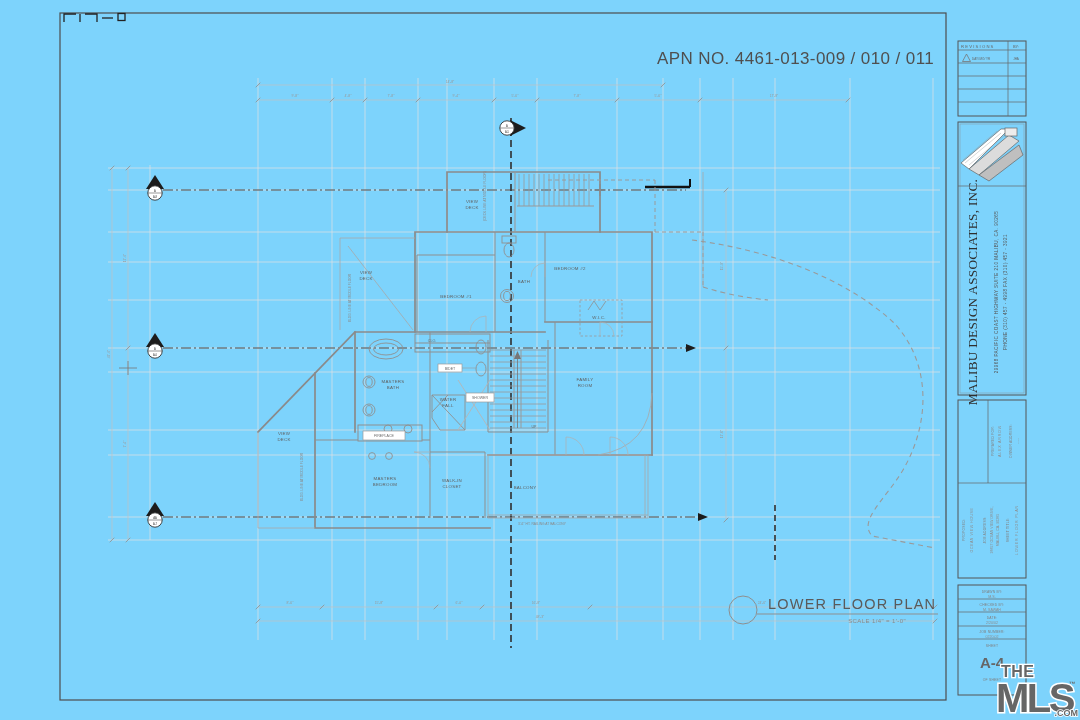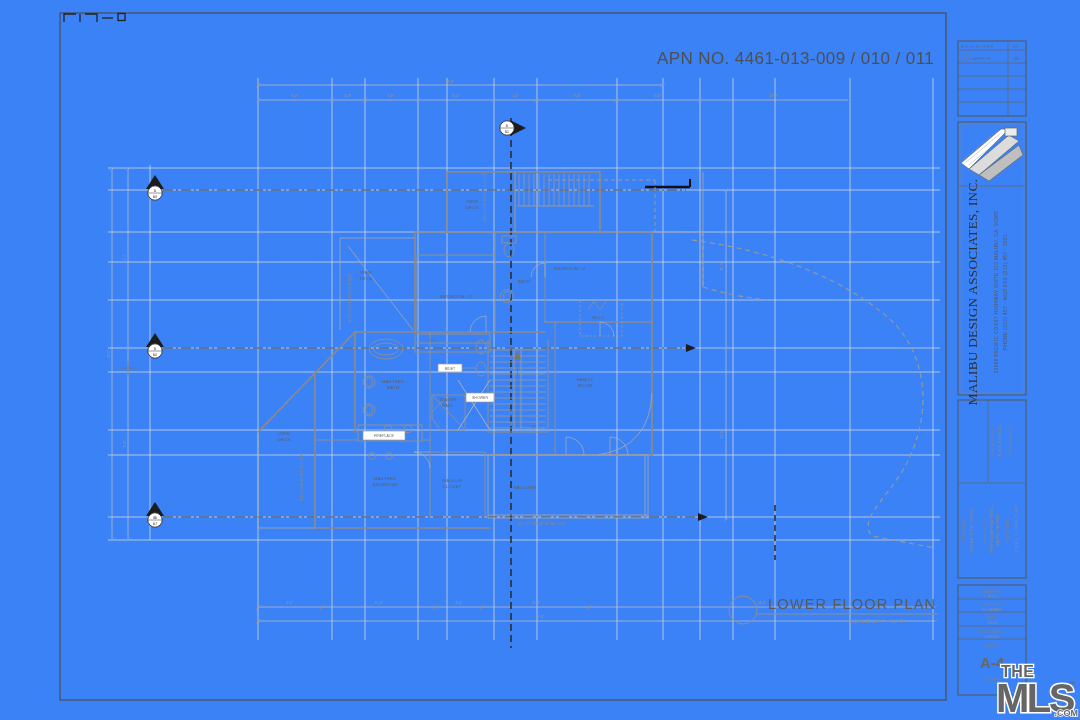--- a/index.html
+++ b/index.html
@@ -1,16 +1,16 @@
 <!DOCTYPE html>
 <html><head>
 <meta charset="utf-8">
 <style>
   html,body{margin:0;padding:0;background:#ffffff;}
-  .page{position:relative;width:1080px;height:720px;background:#3b82f6;overflow:hidden;}
+  .page{position:relative;width:1080px;height:720px;background:#7dd3fc;overflow:hidden;}
   svg{position:absolute;left:0;top:0;}
   svg text{font-family:"Liberation Sans", sans-serif;fill:#666;}
   .apn{font-size:17px;fill:#4f4f4f;letter-spacing:.4px;}
   .ptitle{font-size:14.5px;fill:#5a5a5a;letter-spacing:1.2px;}
   .pscale{font-size:6px;fill:#8a8a8a;letter-spacing:.4px;}
   .rl{font-size:4.4px;fill:#5f5f5f;letter-spacing:.25px;text-anchor:middle;}
   .rs{font-size:3.6px;fill:#6a6a6a;text-anchor:middle;}
   .dim{font-size:3.4px;fill:#9a9a9a;text-anchor:middle;}
   .note{font-size:3.3px;fill:#8a8a8a;text-anchor:middle;}
   .mk{font-size:2.7px;fill:#3a3a3a;text-anchor:middle;}

